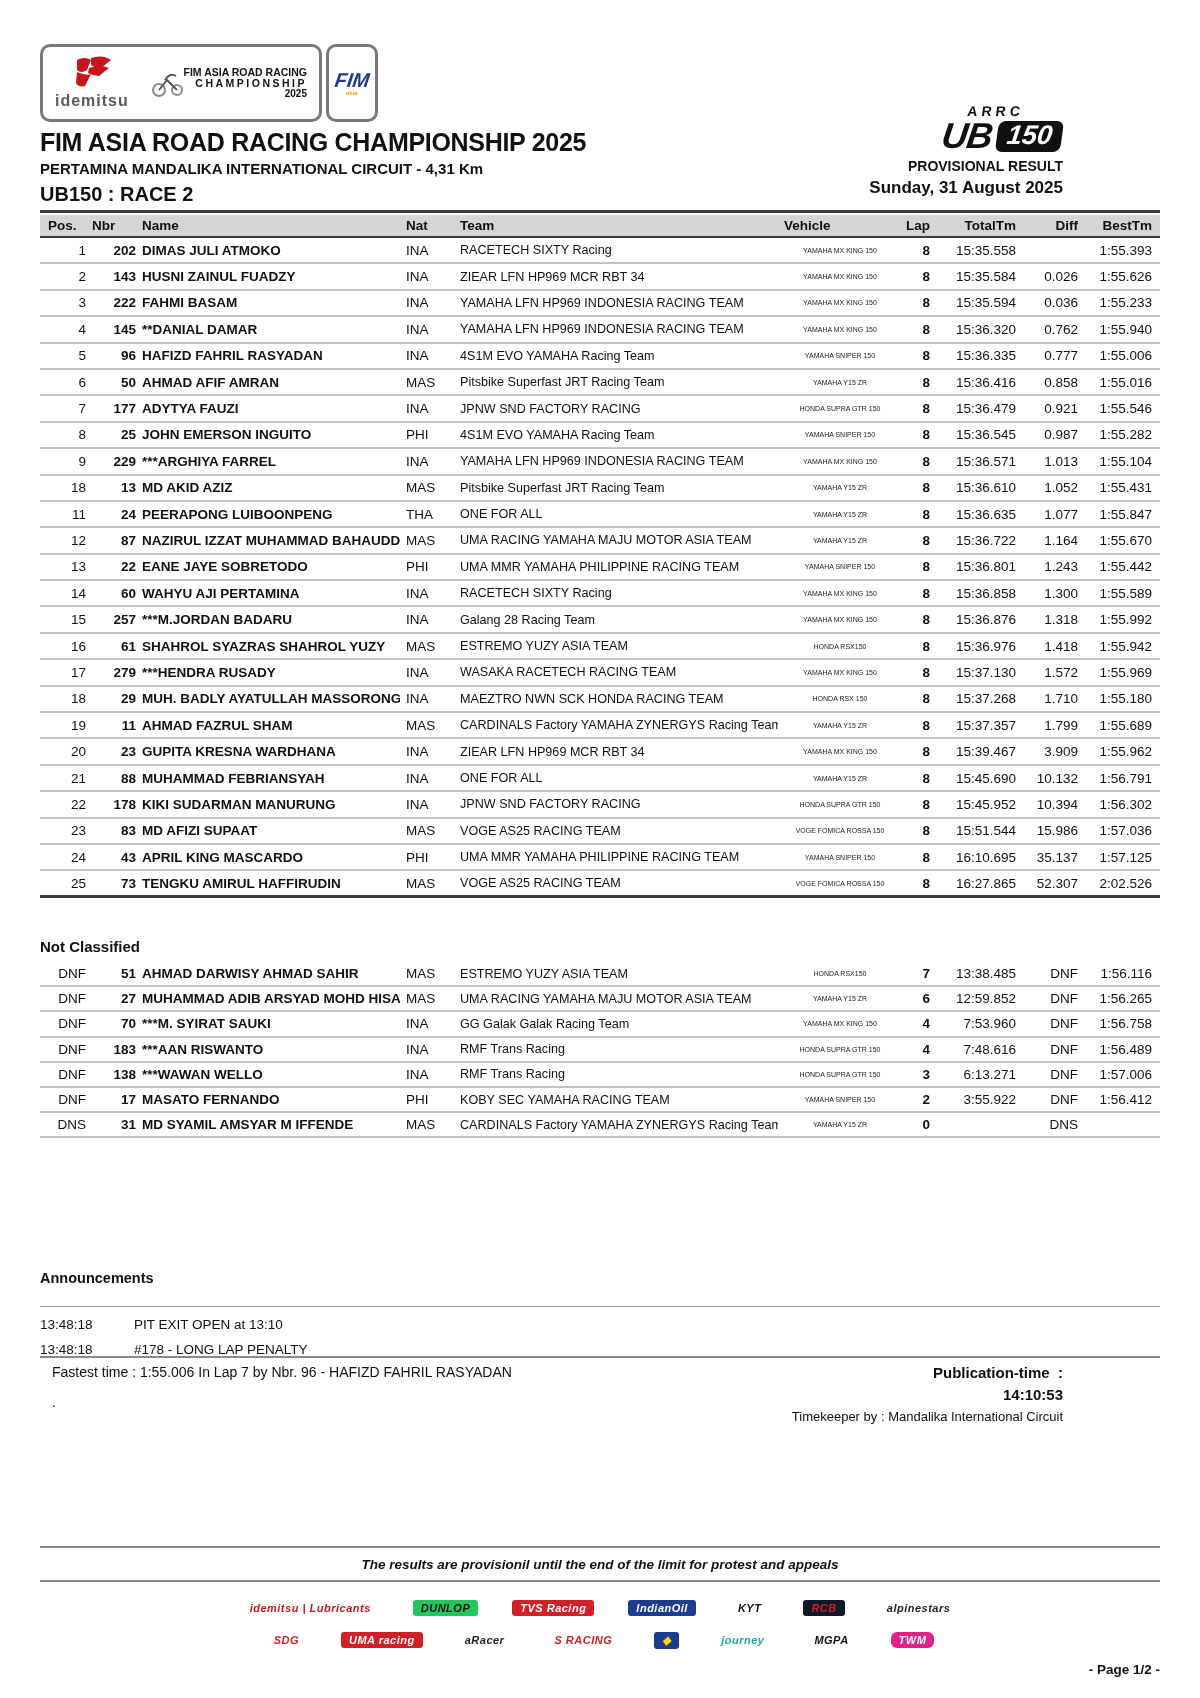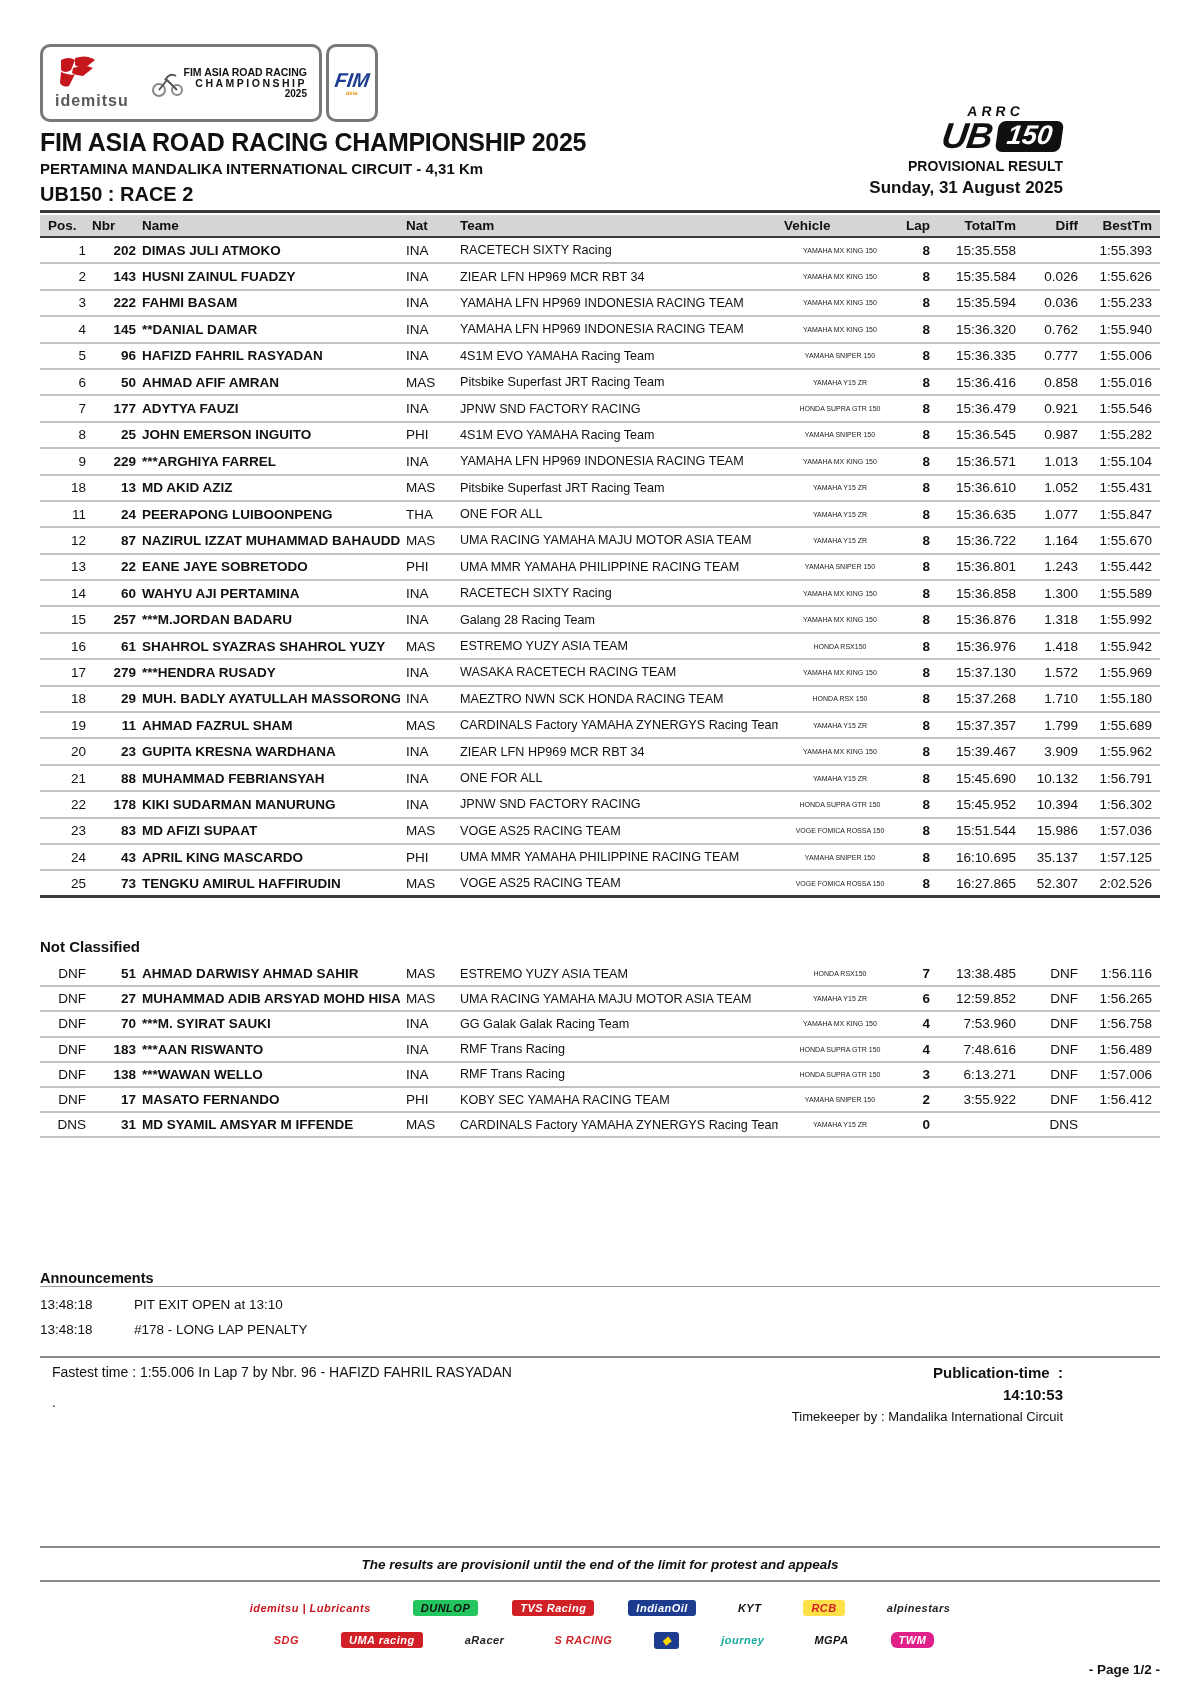--- a/index.html
+++ b/index.html
@@ -5,21 +5,21 @@
   html,body{margin:0;padding:0;background:#fff;}
   .page{position:relative;width:1200px;height:1698px;background:#ffffff;
         font-family:"Liberation Sans",sans-serif;color:#111;overflow:hidden;}
 
   
   .logo-strip{position:absolute;left:40px;top:44px;display:flex;gap:4px;}
   .logo-box{border:3px solid #787878;border-radius:10px;background:#fff;height:78px;
             display:flex;align-items:center;padding:0 12px;box-sizing:border-box;}
   .logo-box.main{width:282px;justify-content:space-between;}
   .logo-box.fim{width:52px;justify-content:center;flex-direction:column;}
-  .idemitsu-wrap{display:flex;flex-direction:column;}
+  .idemitsu-wrap{display:flex;flex-direction:column;align-items:center;}
   .idemitsu-text{font-size:16px;font-weight:bold;color:#5a5a5a;letter-spacing:1px;}
   .champ-wrap{display:flex;align-items:center;gap:0;}
   .champ-text{display:flex;flex-direction:column;align-items:flex-end;line-height:1.05;}
   .champ-l1{font-size:10.5px;font-weight:800;}
   .champ-l2{font-size:10.5px;font-weight:800;letter-spacing:2.5px;}
   .champ-l3{font-size:10px;font-weight:800;}
   .fim-text{font-size:20px;font-weight:800;font-style:italic;color:#1d3c8f;transform:skewX(-8deg);line-height:1;}
   .fim-sub{font-size:6px;font-weight:bold;color:#e8a020;transform:skewX(-8deg);}
 
   
@@ -57,21 +57,21 @@
   .c.veh{font-size:7px;text-align:center;color:#222;}
   .c.lap{text-align:right;font-weight:bold;}
   .c.tot,.c.diff,.c.best{text-align:right;}
 
   .nc-heading{position:absolute;left:40px;top:938px;font-size:15px;font-weight:800;}
   .nc-wrap{position:absolute;left:40px;top:962px;width:1120px;}
   .nc-wrap .trow{height:25.2px;}
 
   
   .ann-wrap{position:absolute;left:40px;top:1270px;width:1120px;}
-  .ann-heading{font-size:14.5px;font-weight:800;padding-bottom:0;border-bottom:1.5px solid #9a9a9a;}
+  .ann-heading{font-size:14.5px;font-weight:800;padding-bottom:20px;border-bottom:1.5px solid #9a9a9a;}
   .ann-item{display:flex;font-size:13.5px;margin-top:10px;}
   .ann-time{width:72px;}
   .ann-text{margin-left:22px;}
 
   .rule-mid{position:absolute;left:40px;right:40px;top:1356px;height:2px;background:#8a8a8a;}
 
   
   .fastest-wrap{position:absolute;left:52px;right:137px;top:1364px;display:flex;justify-content:space-between;}
   .fastest-left{font-size:14px;}
   .fastest-dot{margin-top:14px;font-size:14px;}
@@ -585,21 +585,21 @@
     <span class="note-text">The results are provisionil until the end of the limit for protest and appeals</span>
   </div>
 
   <div class="sponsor-rows">
     <div class="sponsor-row" id="sponsor-row1">
         <span class="sponsor" style="background: rgb(255, 255, 255); color: rgb(196, 22, 28);">idemitsu | Lubricants</span>
         <span class="sponsor" style="background: #22c55e; color: rgb(17, 17, 17);">DUNLOP</span>
         <span class="sponsor" style="background: rgb(210, 32, 39); color: rgb(255, 255, 255);">TVS Racing</span>
         <span class="sponsor" style="background: rgb(29, 60, 143); color: rgb(255, 255, 255);">IndianOil</span>
         <span class="sponsor" style="background: rgb(255, 255, 255); color: rgb(17, 17, 17);">KYT</span>
-        <span class="sponsor" style="background: #fde047; color: rgb(210, 32, 39);">RCB</span>
+        <span class="sponsor" style="background: #0f172a; color: rgb(210, 32, 39);">RCB</span>
         <span class="sponsor" style="background: rgb(255, 255, 255); color: rgb(34, 34, 34);">alpinestars</span>
       </div>
     <div class="sponsor-row" id="sponsor-row2">
         <span class="sponsor" style="background: rgb(255, 255, 255); color: rgb(210, 32, 39);">SDG</span>
         <span class="sponsor" style="background: rgb(210, 32, 39); color: rgb(255, 255, 255);">UMA racing</span>
         <span class="sponsor" style="background: rgb(255, 255, 255); color: rgb(34, 34, 34);">aRacer</span>
         <span class="sponsor" style="background: rgb(255, 255, 255); color: rgb(210, 32, 39);">S RACING</span>
         <span class="sponsor" style="background: rgb(29, 60, 143); color: rgb(255, 216, 0);">◆</span>
         <span class="sponsor" style="background: rgb(255, 255, 255); color: rgb(24, 169, 157);">journey</span>
         <span class="sponsor" style="background: rgb(255, 255, 255); color: rgb(17, 17, 17); font-style: italic;">MGPA</span>

